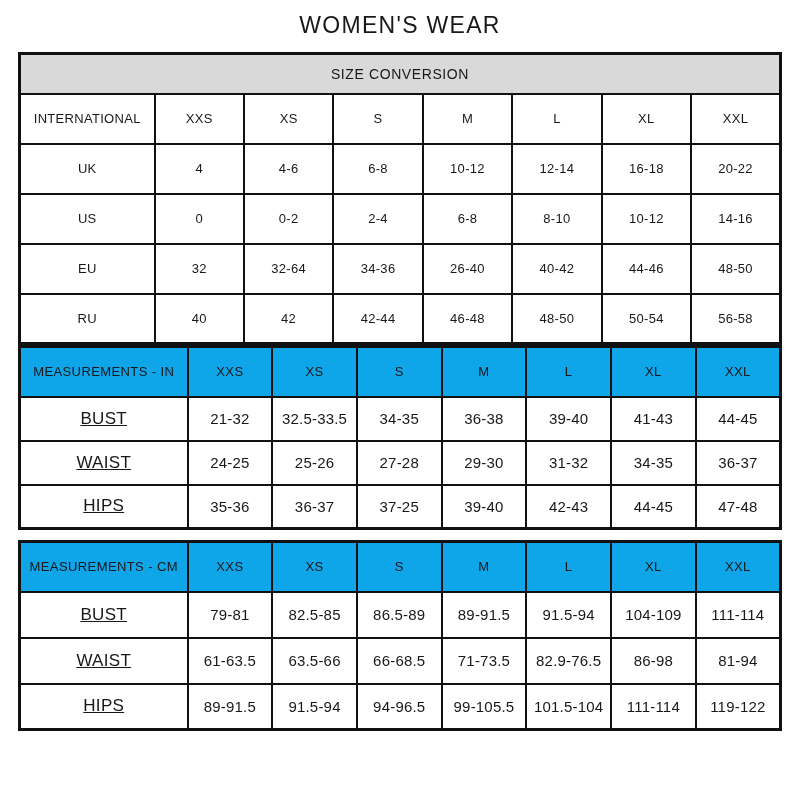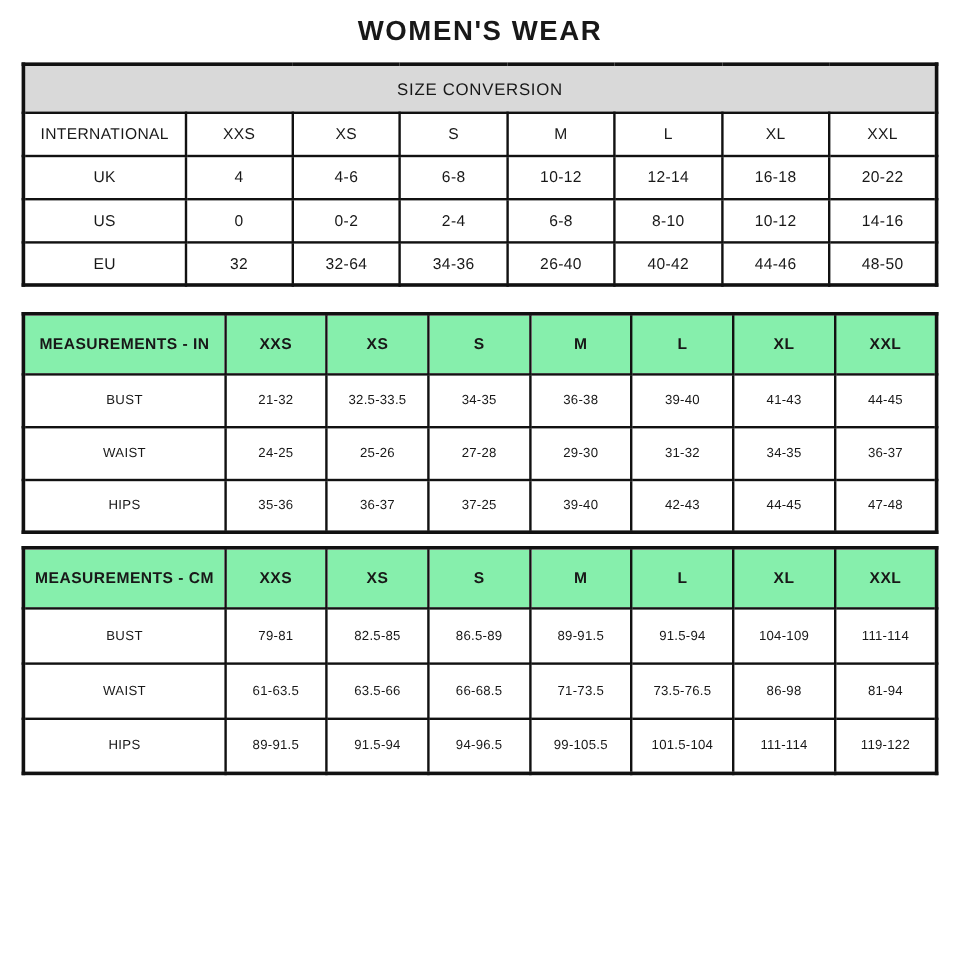--- a/index.html
+++ b/index.html
@@ -7,21 +7,21 @@
   body {
     width: 800px;
     height: 800px;
     background: #ffffff;
     font-family: "Liberation Sans", sans-serif;
     color: #181818;
   }
   .page { width: 764px; margin: 0 auto; }
   h1.title {
     font-size: 23px;
-    font-weight: 700;
+    font-weight: 400;
     letter-spacing: 1.3px;
     text-align: center;
     margin: 12px 0 13px 0;
     color: #181818;
   }
   table.tbl {
     border-collapse: collapse;
     table-layout: fixed;
     width: 100%;
     border: 3px solid #111111;
@@ -34,32 +34,32 @@
     font-weight: 400;
     overflow: hidden;
   }
   .banner {
     background: #d9d9d9;
     height: 40px;
     font-size: 14px;
     font-weight: 700;
     letter-spacing: 0.6px;
   }
-  .conversion { margin-bottom: 21px; }
-  .conversion tbody td { height: 36px; font-size: 13px; letter-spacing: 0.3px; }
+  .conversion { margin-bottom: 0; }
+  .conversion tbody td { height: 50px; font-size: 13px; letter-spacing: 0.3px; }
   .meas { margin-bottom: 10px; }
   .meas thead th {
-    background: #86efac;
+    background: #0ea5e9;
     height: 50px;
     font-size: 13px;
-    font-weight: 700;
+    font-weight: 400;
     letter-spacing: 0.4px;
   }
-  .meas tbody td { height: 44px; font-size: 11px; letter-spacing: 0.2px; }
-  .meas tbody td.row-label { font-size: 11px; letter-spacing: 0.3px; }
+  .meas tbody td { height: 44px; font-size: 15px; letter-spacing: 0.2px; }
+  .meas tbody td.row-label { font-size: 17px; letter-spacing: 0.3px; text-decoration: underline; }
   .meas-cm tbody td { height: 46px; }
   col.col-label { width: 135px; }
   col.col-label-wide { width: 168px; }
 </style>
 </head>
 <body>
 
 <div class="page">
 
   <h1 class="title">WOMEN'S WEAR</h1>
@@ -113,20 +113,30 @@
         </tr>
         <tr>
           <td class="row-label">EU</td>
           <td>32</td>
           <td>32-64</td>
           <td>34-36</td>
           <td>26-40</td>
           <td>40-42</td>
           <td>44-46</td>
           <td>48-50</td>
+        </tr>
+        <tr>
+          <td class="row-label">RU</td>
+          <td>40</td>
+          <td>42</td>
+          <td>42-44</td>
+          <td>46-48</td>
+          <td>48-50</td>
+          <td>50-54</td>
+          <td>56-58</td>
         </tr>
       </tbody>
   </table>
 
   <table class="tbl meas meas-in">
     <colgroup>
       <col class="col-label-wide">
         <col>
         <col>
         <col>
@@ -214,21 +224,21 @@
           <td>91.5-94</td>
           <td>104-109</td>
           <td>111-114</td>
         </tr>
         <tr>
           <td class="row-label">WAIST</td>
           <td>61-63.5</td>
           <td>63.5-66</td>
           <td>66-68.5</td>
           <td>71-73.5</td>
-          <td>73.5-76.5</td>
+          <td>82.9-76.5</td>
           <td>86-98</td>
           <td>81-94</td>
         </tr>
         <tr>
           <td class="row-label">HIPS</td>
           <td>89-91.5</td>
           <td>91.5-94</td>
           <td>94-96.5</td>
           <td>99-105.5</td>
           <td>101.5-104</td>

